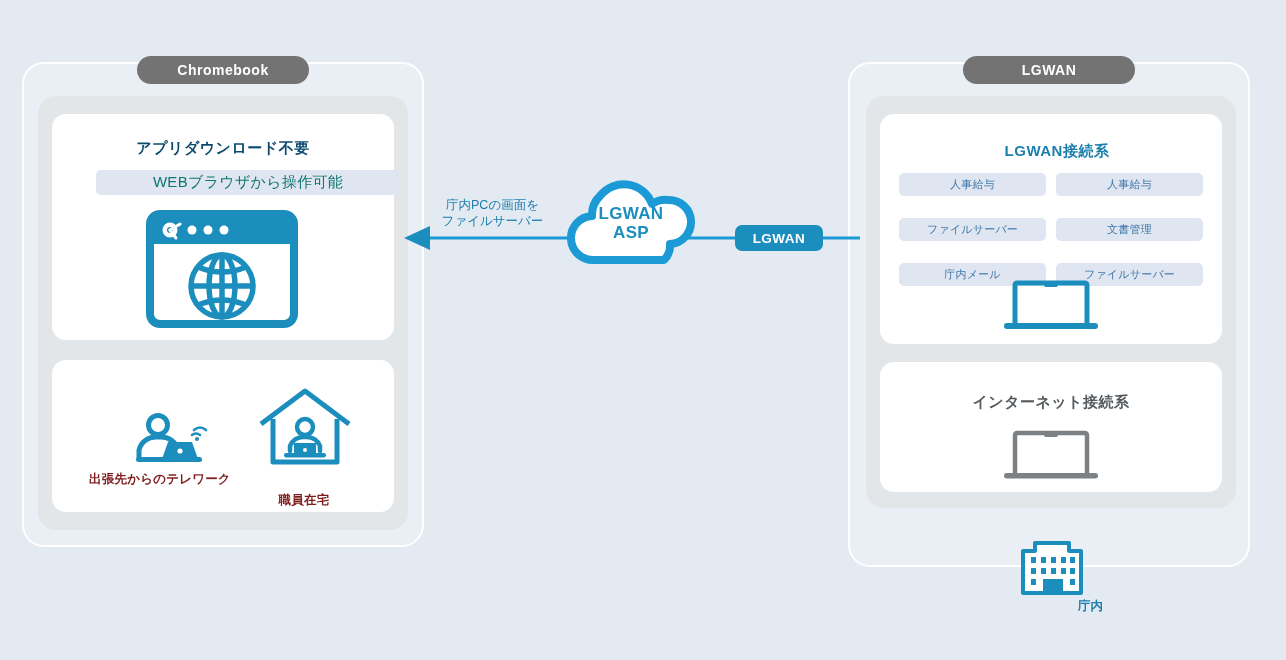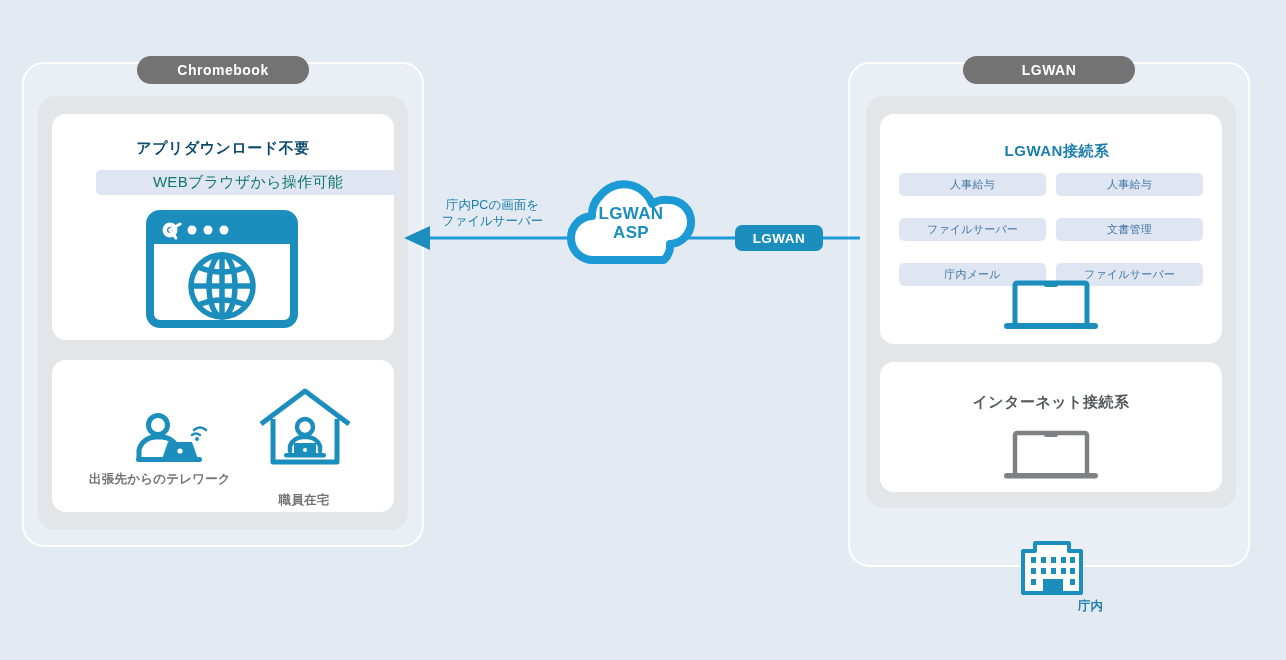--- a/index.html
+++ b/index.html
@@ -67,21 +67,21 @@
     background: #dfe6f1; border-radius: 5px;
     display: flex; align-items: center; justify-content: center;
     color: #0f766e; font-size: 15px; letter-spacing: .3px;
   }
   #browser-icon { position: absolute; left: 146px; top: 210px; }
 
   
   #icon-telework { position: absolute; left: 126px; top: 412px; }
   #icon-house    { position: absolute; left: 256px; top: 386px; }
   .icon-caption {
-    position: absolute; text-align: center; color: #737373;
+    position: absolute; text-align: center; color: #7f1d1d;
     font-size: 12.5px; font-weight: bold; letter-spacing: .2px;
   }
   #cap-telework { left: 70px;  top: 471px; width: 180px; }
   #cap-home     { left: 254px; top: 492px; width: 100px; }
 
   
   #title-lgwan-sys {
     position: absolute; left: 880px; top: 142px; width: 342px;
     text-align: center; color: #1b7fae; font-size: 15px; font-weight: bold;
     letter-spacing: .5px;

